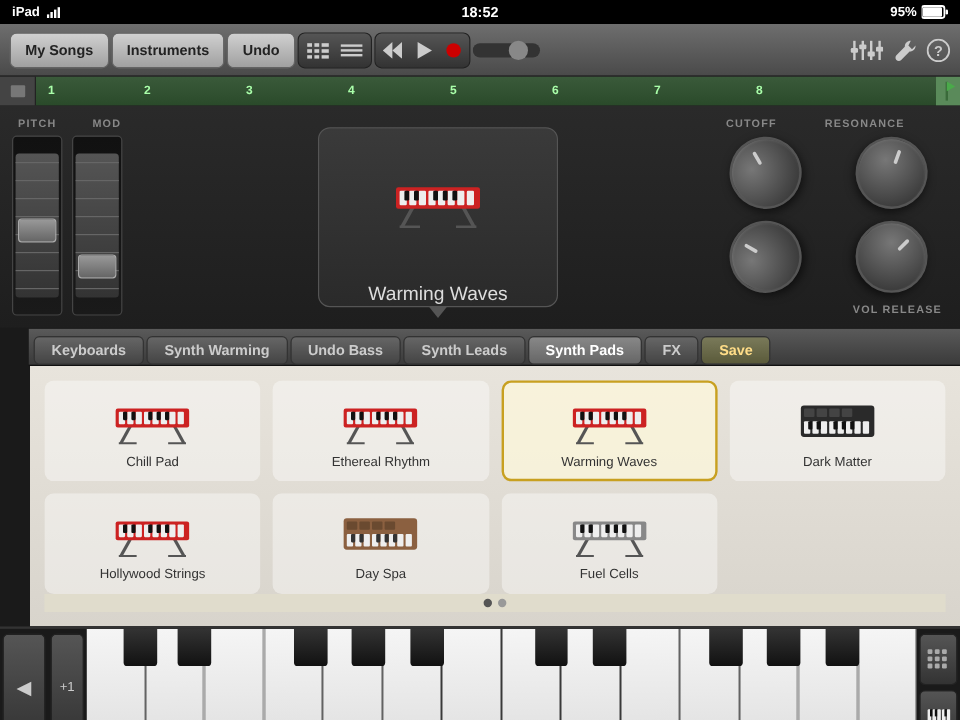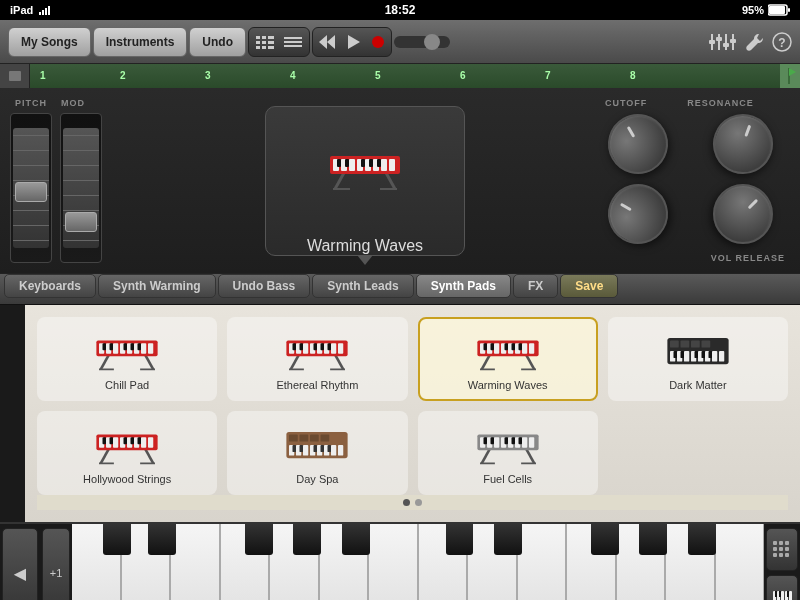--- a/index.html
+++ b/index.html
@@ -297,25 +297,26 @@
       text-align: right;
       padding-right: 5px;
       padding-top: 3px;
     }
 
     
     .category-tabs {
       background: linear-gradient(to bottom, #5a5a5a, #3a3a3a);
       height: 32px;
       display: flex;
-      align-items: flex-start;
+      align-items: flex-end;
       padding: 0 4px;
       gap: 2px;
       border-top: 1px solid #222;
       border-bottom: 1px solid #111;
+      margin-left: 24px;
     }
     .cat-tab {
       padding: 4px 14px;
       font-size: 12px;
       font-weight: bold;
       color: #ccc;
       background: linear-gradient(to bottom, #666, #444);
       border: 1px solid #333;
       border-radius: 5px;
       cursor: pointer;
@@ -581,21 +582,21 @@
       <polygon points="5,0 12,4 5,8" fill="#4aaa4a"></polygon>
     </svg>
   </div>
 </div>
 
 <div class="synth-area">
 
   <div class="left-controls">
     <div class="control-label-row">
       <span class="control-label">PITCH</span>
-      <span class="control-label" style="margin-left:4px">MOD</span>
+      <span class="control-label" style="margin-left:20px">MOD</span>
     </div>
     <div class="sliders-row">
       <div class="slider-track">
         <div class="slider-inner">
           <div class="slider-lines">
             <div class="slider-line"></div>
             <div class="slider-line"></div>
             <div class="slider-line"></div>
             <div class="slider-line"></div>
             <div class="slider-line"></div>

